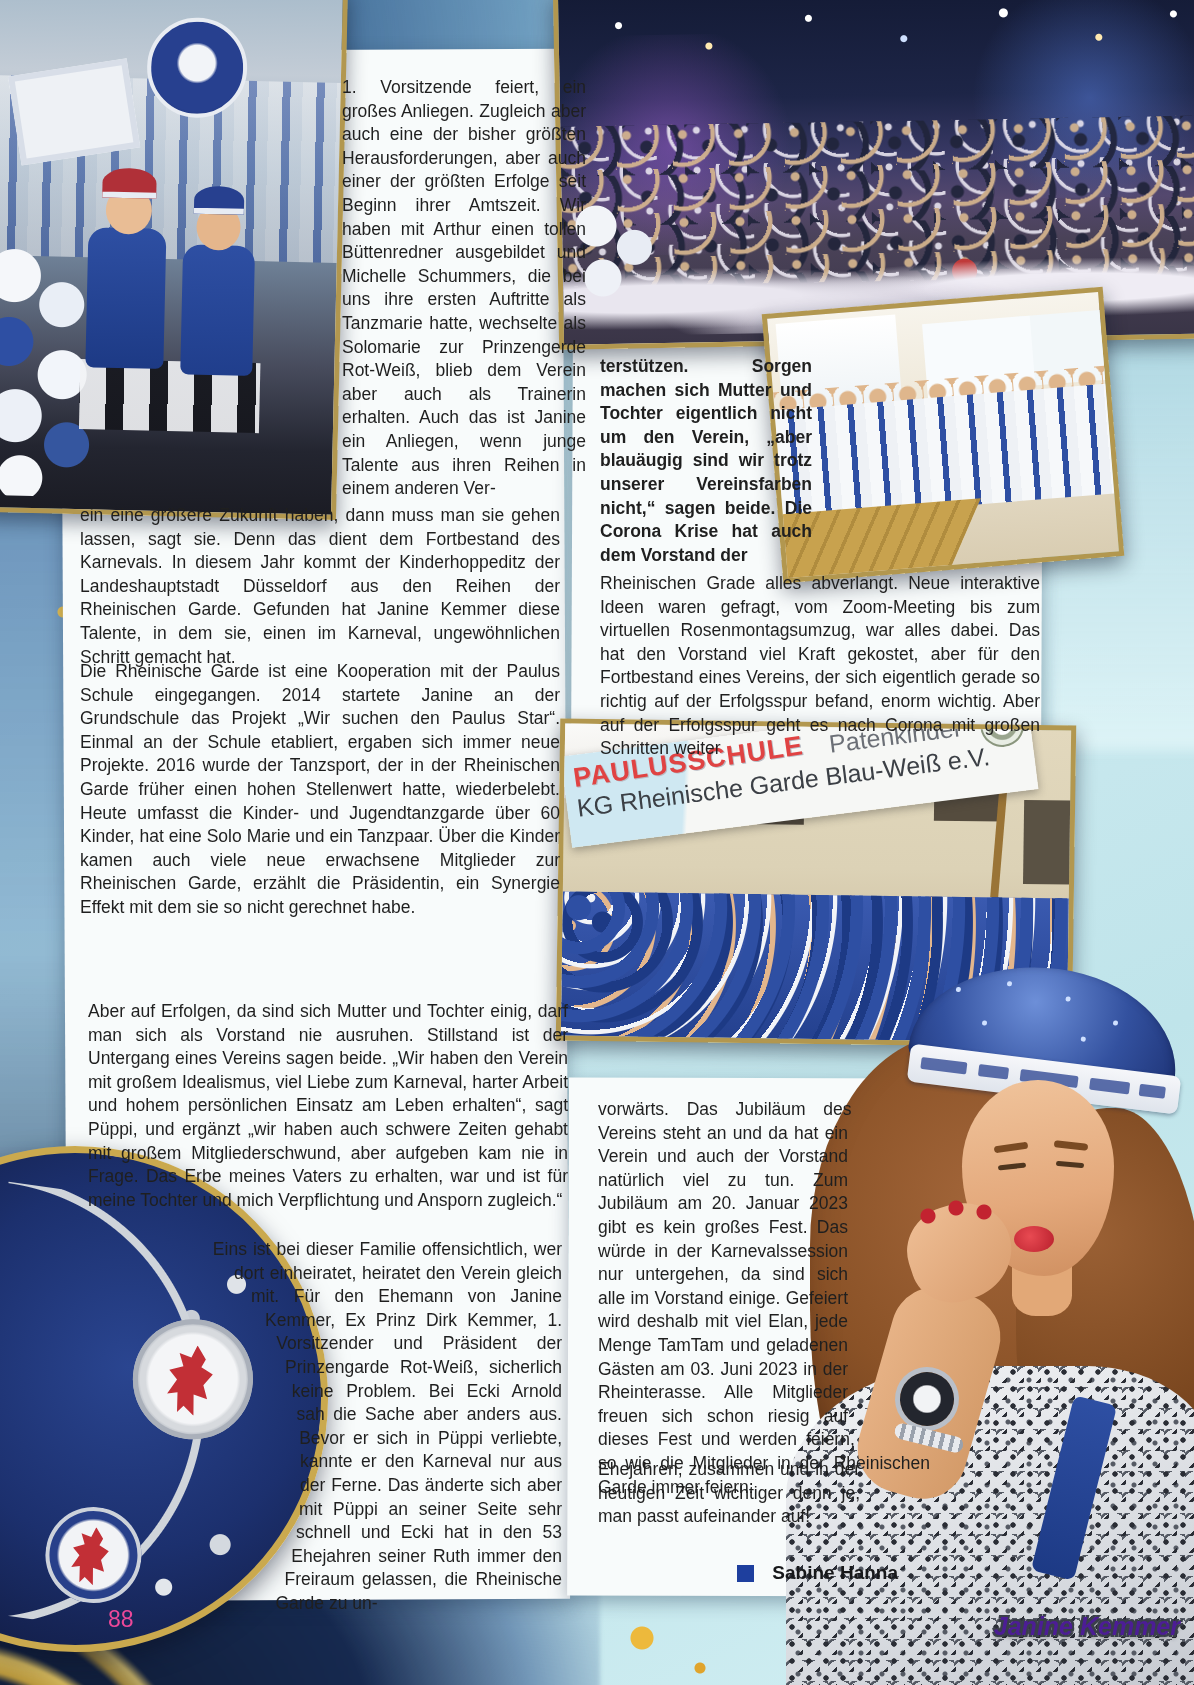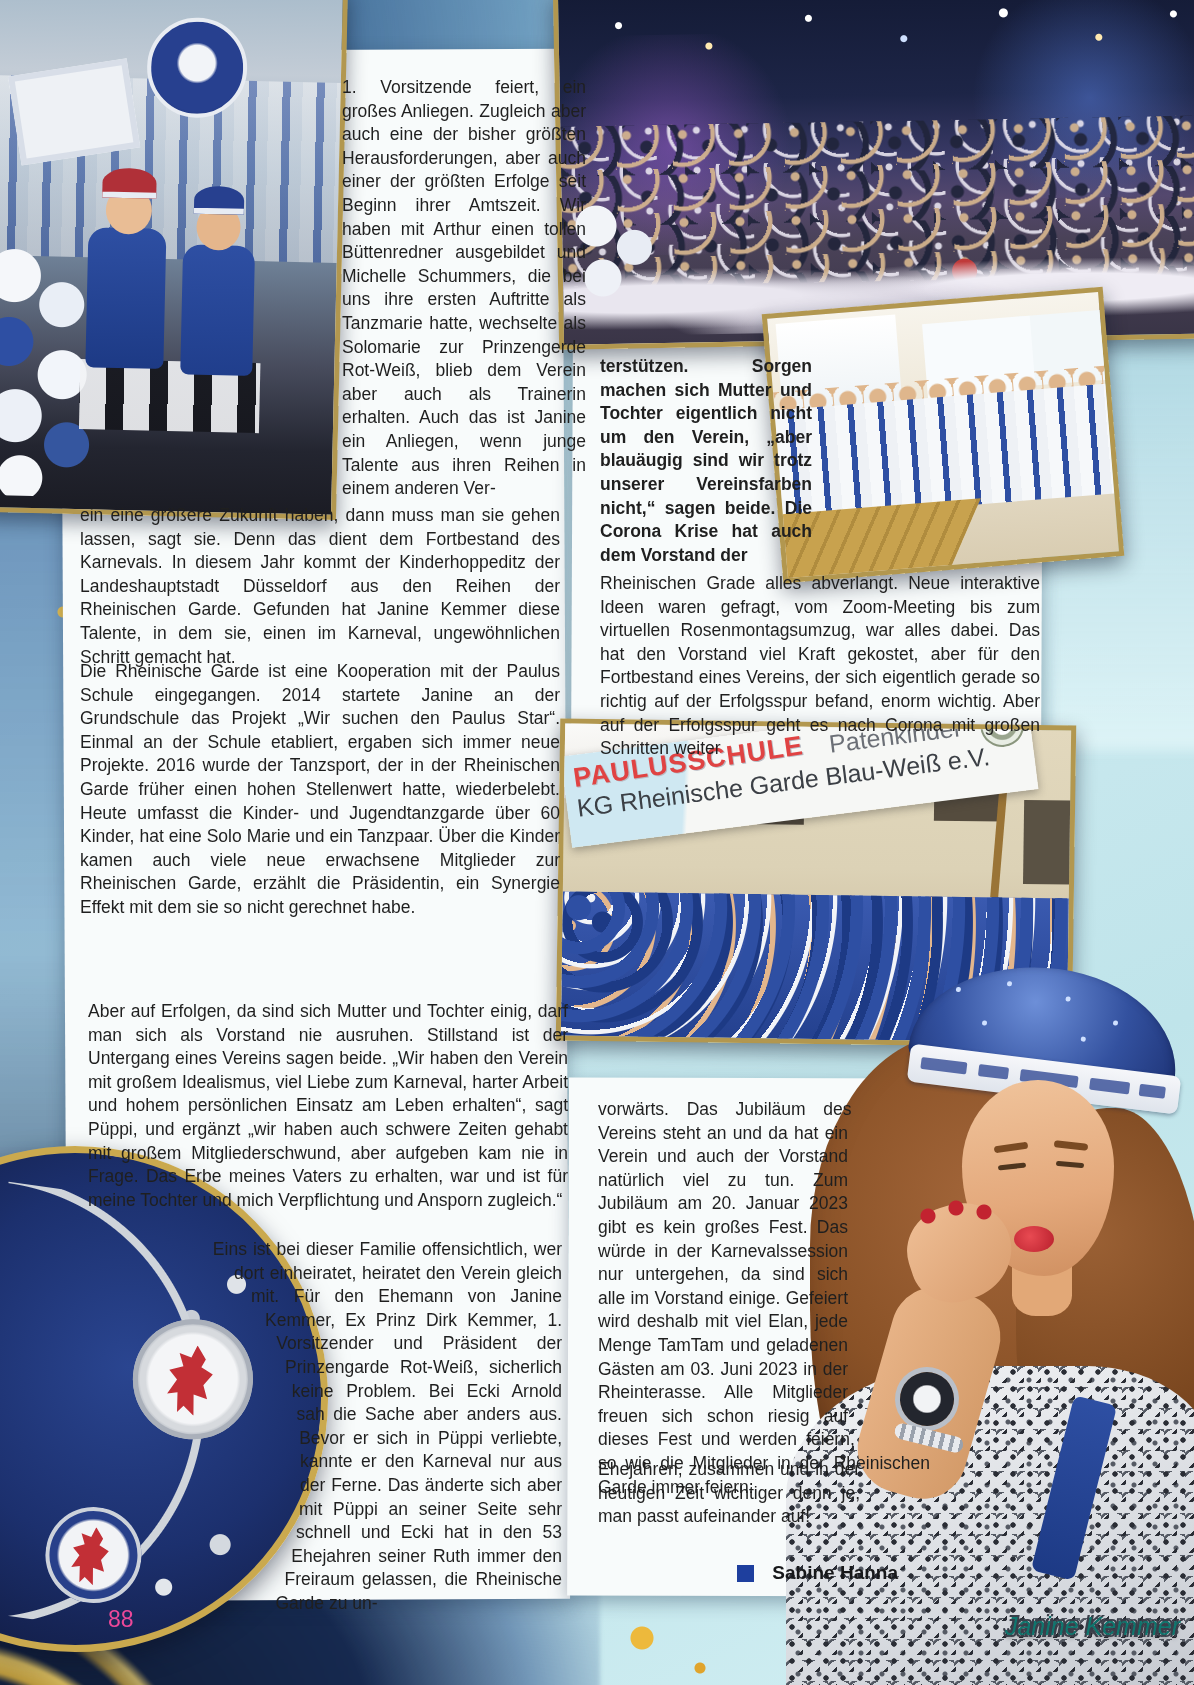--- a/index.html
+++ b/index.html
@@ -209,21 +209,21 @@
   .txtF{left:600px;top:355px;width:212px;font-weight:bold;}
   .txtG{left:600px;top:572px;width:440px;}
   .txtH{left:598px;top:1098px;width:332px;}
   .txtH .head-spacer{float:right;width:82px;height:136px;margin-top:212px;shape-outside:inset(0 0 0 0 round 40px);}
   .txtI{left:598px;top:1458px;width:262px;}
   .credit{left:598px;top:1562px;width:300px;z-index:5;display:flex;align-items:center;justify-content:flex-end;gap:18px;}
   .credit .sq{width:17px;height:17px;}
   .credit .nm{font-weight:bold;color:#17181a;font-size:19px;}
   .pagenum{left:72px;top:1606px;color:#ec4899;font-size:23px;z-index:5;margin-left:36px;}
   .caption{left:860px;top:1612px;width:320px;text-align:right;z-index:6;
-    color:#0f766e;font-style:italic;font-weight:normal;font-size:25px;
+    color:#4c1d95;font-style:italic;font-weight:bold;font-size:25px;
     text-shadow:-2px -2px 0 #3a3f4a,2px -2px 0 #3a3f4a,-2px 2px 0 #3a3f4a,2px 2px 0 #3a3f4a,0 3px 4px rgba(0,0,0,.5);}
 </style>
 </head>
 <body>
 
 <div class="abs bg-topleft"></div>
 <div class="abs bg-leftband"></div>
 <div class="abs bg-bottomleft"></div>
 <div class="abs bg-goldarc"></div>
 <div class="abs bg-rightwash"></div>

